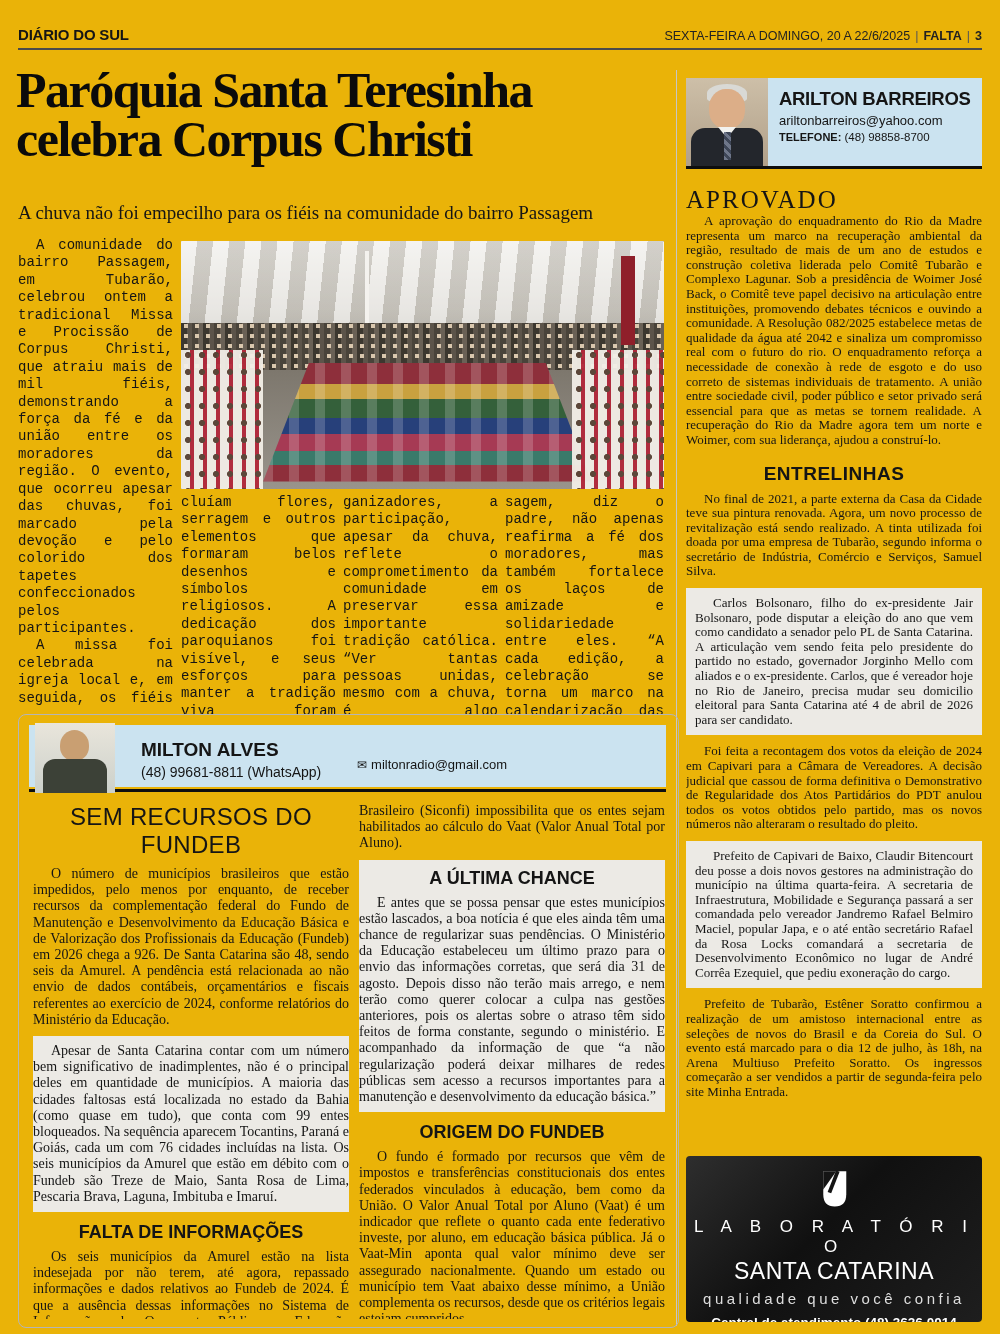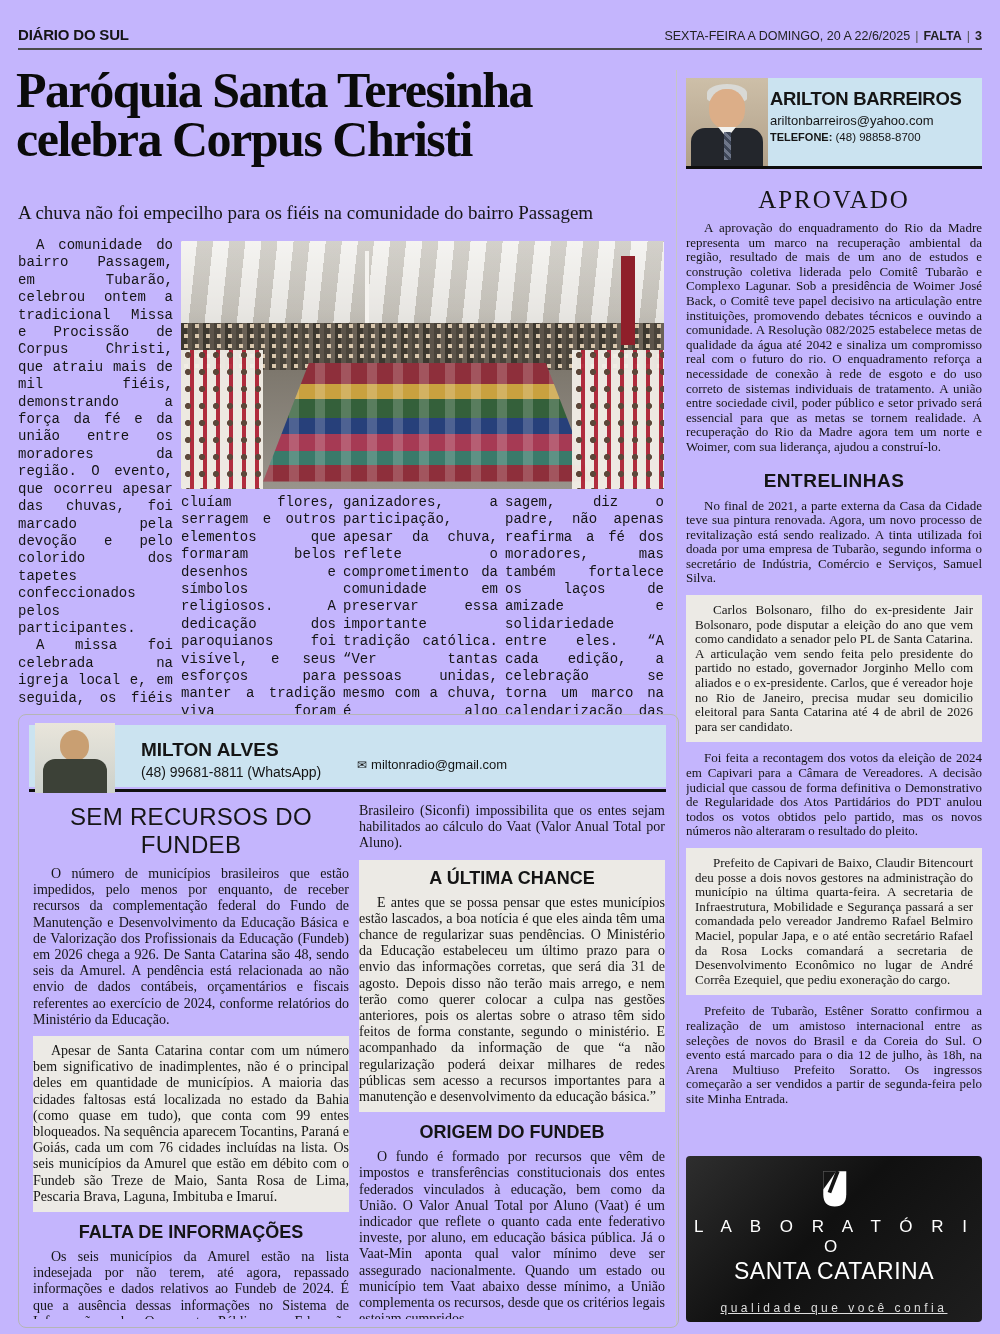--- a/index.html
+++ b/index.html
@@ -1,16 +1,16 @@
 <!DOCTYPE html>
 <html lang="pt"><head>
 <meta charset="utf-8">
 <style>
   html,body{margin:0;padding:0;background:#fff;}
-  .page{position:relative;width:1000px;height:1334px;background:#c4b5fd;overflow:hidden;
+  .page{position:relative;width:1000px;height:1334px;background:#eab308;overflow:hidden;
         font-family:"Liberation Serif",serif;color:#151515;}
   
   .topbar{position:absolute;left:18px;right:18px;top:26px;display:flex;justify-content:space-between;
           align-items:flex-end;border-bottom:2px solid #4a4a4a;padding-bottom:5px;
           font-family:"Liberation Sans",sans-serif;}
   .masthead{font-weight:bold;font-size:15px;letter-spacing:-.2px;}
   .date-wrap{font-size:12.5px;color:#222;}
   .date-wrap b{font-weight:bold;}
   .sep{margin:0 5px;color:#555;}
   
@@ -61,38 +61,38 @@
   
   .rcol{position:absolute;left:686px;top:78px;width:296px;height:1072px;overflow:hidden;}
   .arb-box{position:relative;display:flex;height:88px;background:#cbe3f0;border-bottom:3px solid #0e0e0e;}
   .arb-photo{position:relative;flex:0 0 82px;background:linear-gradient(#cdbfa8,#b1a089);overflow:hidden;}
   .arb-photo .hair{position:absolute;left:21px;top:6px;width:40px;height:18px;border-radius:50% 50% 20% 20%;background:#d9d9d5;}
   .arb-photo .face{position:absolute;left:23px;top:11px;width:36px;height:40px;border-radius:46%;background:#dcae88;}
   .arb-photo .suit{position:absolute;left:5px;top:50px;width:72px;height:40px;border-radius:14px 14px 0 0;background:#23262c;}
   .arb-photo .collar{position:absolute;left:32px;top:49px;width:18px;height:11px;background:#f2f2ef;clip-path:polygon(0 0,100% 0,50% 100%);}
   .arb-photo .tie{position:absolute;left:38px;top:54px;width:7px;height:28px;
       background:repeating-linear-gradient(45deg,#6e7689 0 3px,#3e4657 3px 6px);}
-  .arb-info{padding:10px 4px 0 2px;font-family:"Liberation Sans",sans-serif;}
+  .arb-info{padding:10px 4px 0 11px;font-family:"Liberation Sans",sans-serif;}
   .arb-name{font-weight:bold;font-size:18.5px;letter-spacing:-.3px;}
   .arb-email{font-size:13px;margin-top:3px;}
   .arb-tel{font-size:11.5px;margin-top:3px;}
   .arb-tel b{font-size:11px;}
-  .rtitle-serif{font:400 25px "Liberation Serif",serif;letter-spacing:2px;text-align:center;margin:17px 0 7px;}
+  .rtitle-serif{font:400 25px "Liberation Serif",serif;letter-spacing:2px;text-align:left;margin:17px 0 0;}
   .rtitle-sans{font:bold 19px "Liberation Sans",sans-serif;letter-spacing:.5px;text-align:center;margin:15px 0 7px;}
   .rc{font-size:13px;line-height:14.6px;text-align:justify;margin:0;}
   .rc.ind{text-indent:18px;}
   .gb{background:#eceae5;padding:8px 9px;margin:9px 0;}
   
   .ad{position:absolute;left:686px;top:1156px;width:296px;height:166px;border-radius:4px;overflow:hidden;
       background:linear-gradient(135deg,#2e2e2e 0%,#101010 45%,#1e1e1e 100%);color:#fff;text-align:center;
       font-family:"Liberation Sans",sans-serif;}
   .ad .logo{margin-top:9px;}
   .ad .lab1{font-size:17px;letter-spacing:7px;margin-top:2px;}
   .ad .lab2{font-size:23px;font-weight:normal;letter-spacing:.5px;margin-top:1px;}
-  .ad .tag{font-size:12px;letter-spacing:3.5px;color:#dedede;margin-top:16px;text-decoration:underline;}
+  .ad .tag{font-size:15px;letter-spacing:3.5px;color:#dedede;margin-top:5px;}
   .ad .contact{font-size:13.5px;font-weight:bold;line-height:1.42;margin-top:6px;}
   
   .fbox{position:absolute;left:18px;top:714px;width:659px;height:612px;border:1px solid #b5b5b5;border-radius:8px;}
   .milton-strip{position:absolute;left:10px;top:10px;width:637px;height:62px;background:#cbe3f0;}
   .milton-line{position:absolute;left:10px;top:74px;width:637px;height:3px;background:#101010;}
   .milton-photo{position:absolute;left:16px;top:8px;width:80px;height:70px;z-index:2;
       background:linear-gradient(#e9e5db,#ccd1cb);overflow:hidden;}
   .milton-photo .head{position:absolute;left:25px;top:7px;width:29px;height:31px;border-radius:50% 50% 46% 46%;background:#c99f72;}
   .milton-photo .polo{position:absolute;left:8px;top:36px;width:64px;height:34px;border-radius:12px 12px 0 0;background:#3c4137;}
   .milton-info{position:absolute;left:112px;top:14px;font-family:"Liberation Sans",sans-serif;}

